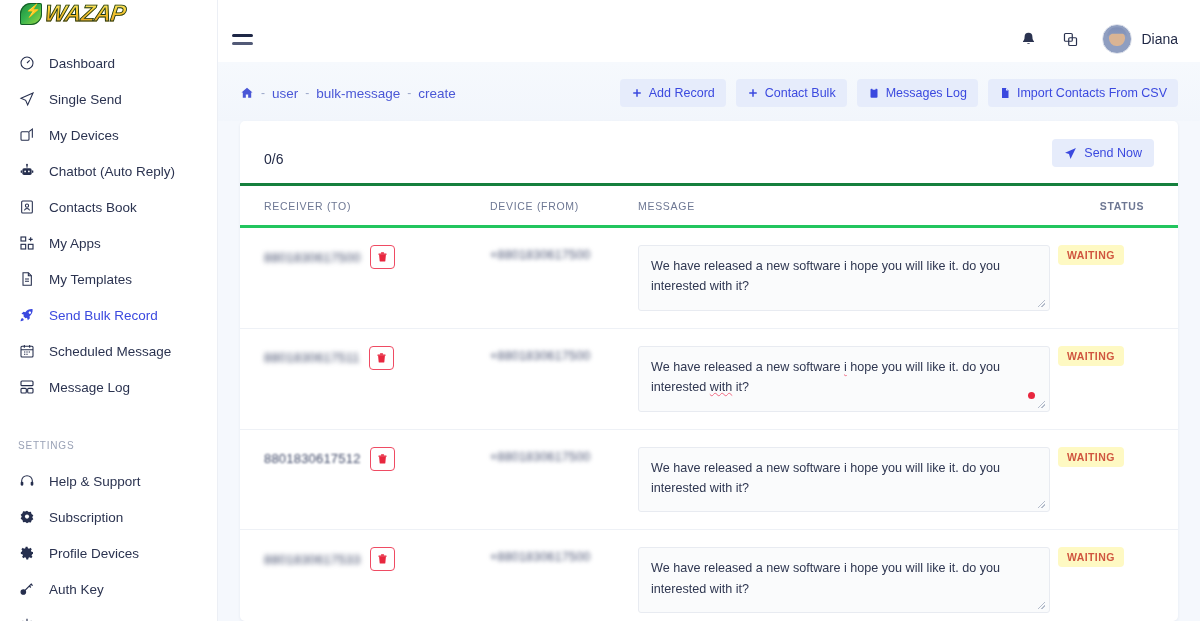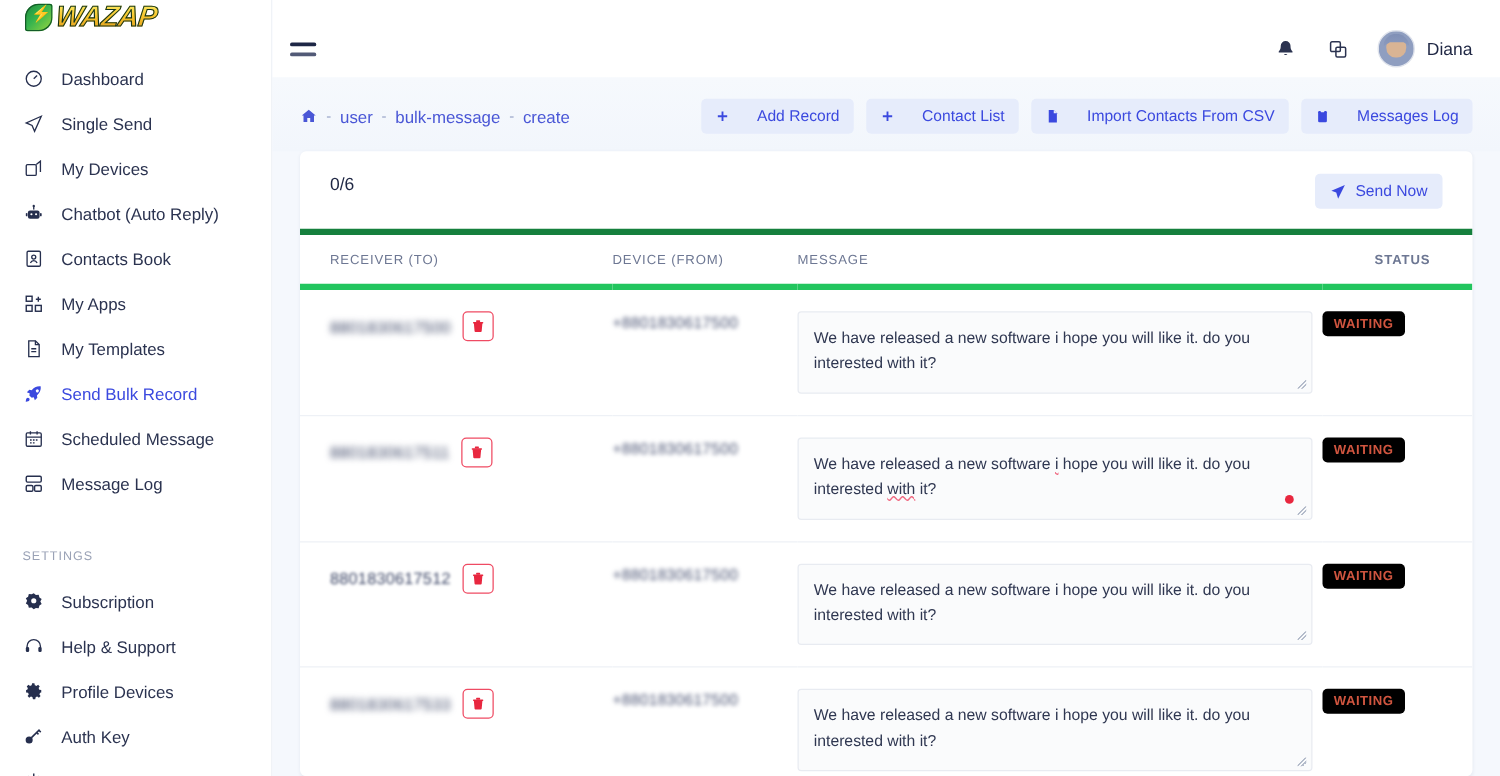--- a/index.html
+++ b/index.html
@@ -132,63 +132,63 @@
     background: linear-gradient(180deg,#f6f9fd 0%, #f2f6fc 100%);
   }
   .breadcrumb { display: flex; align-items: center; gap: 7px; font-size: 13.5px; }
   .crumb { color: #4a57d6; cursor: pointer; white-space: nowrap; }
   .crumb.home { display: inline-flex; align-items: center; color: #4a57d6; }
   .crumb.home svg { width: 14px; height: 14px; display: block; }
   .crumb-sep { color: #9aa6c9; font-size: 12px; }
   .crumb-spacer { flex: 1; }
   .crumb-actions { display: flex; align-items: center; gap: 10px; }
   .btn-soft {
-    display: inline-flex; align-items: center; gap: 22px;
+    display: inline-flex; align-items: center; gap: 6px;
     background: #e6ecfb; color: #3b49df;
     border: none; border-radius: 4px;
     font-size: 12.5px; font-weight: 500;
     padding: 7px 11px; cursor: pointer;
     font-family: "Liberation Sans", sans-serif;
     white-space: nowrap;
   }
   .btn-soft .gi { font-size: 13px; line-height: 1; display:inline-flex; }
   .btn-soft svg { width: 12px; height: 12px; display: block; }
 
   
   .card-wrap { padding: 0 22px; flex: 1; min-height: 0; }
   .card {
     background: #ffffff; border-radius: 5px;
     box-shadow: 0 1px 3px rgba(30,40,80,.07);
     height: 100%;
     display: flex; flex-direction: column;
     overflow: hidden;
   }
   .card-head {
-    display: flex; align-items: flex-start;
+    display: flex; align-items: flex-end;
     padding: 18px 24px 16px 24px;
-    border-bottom: 5px solid #15803d;
+    border-bottom: 3px solid #15803d;
   }
   .counter { font-size: 14px; color: #1f2744; font-weight: 500; }
   .card-head-spacer { flex: 1; }
   .send-now {
     display: inline-flex; align-items: center; gap: 7px;
     background: #e6ecfb; color: #3b49df;
     border: none; border-radius: 4px;
     font-size: 12.5px; font-weight: 500;
     padding: 7px 12px; cursor: pointer;
     font-family: "Liberation Sans", sans-serif;
   }
   .send-now svg { width: 13px; height: 13px; display: block; }
 
   table.grid { width: 100%; border-collapse: collapse; table-layout: fixed; }
   table.grid th {
     text-align: left; font-size: 10.5px; letter-spacing: .7px;
     color: #6d7793; font-weight: 500; text-transform: uppercase;
     padding: 14px 0 13px 0;
-    border-bottom: 5px solid #22c55e;
+    border-bottom: 3px solid #22c55e;
     background: #fff;
   }
   table.grid th.c1 { padding-left: 24px; }
   table.grid th.c4 { text-align: center; padding-left: 8px; font-weight: bold;}
   table.grid td {
     padding: 17px 0 17px 0;
     border-bottom: 1px solid #eef1f6;
     vertical-align: top;
   }
   table.grid td.c1 { padding-left: 24px; }
@@ -241,21 +241,21 @@
       linear-gradient(135deg, transparent 0 68%, #b4bccb 68% 80%, transparent 80% 100%);
   }
   .spell { text-decoration: underline; text-decoration-style: wavy;
            text-decoration-color: #f06a82; text-decoration-thickness: 1px; }
   .red-dot {
     position: absolute; right: 14px; bottom: 12px;
     width: 7px; height: 7px; border-radius: 50%; background: #e8273f;
   }
   .badge {
     display: inline-block;
-    background: #000000; color: #d0553f;
+    background: #fef9c3; color: #d0553f;
     font-size: 10.5px; font-weight: 600; letter-spacing: .4px;
     padding: 4px 9px; border-radius: 4px;
   }
   td.c4 { padding-left: 8px; }
   .tbl-scroll { overflow: hidden; flex: 1; }
 </style>
 </head>
 <body>
 
 <div class="app">
@@ -370,36 +370,36 @@
         <span class="nav-label">Message Log</span>
       </div>
     </nav>
 
     <div class="divider"></div>
     <div class="section-title">SETTINGS</div>
 
     <nav class="nav" style="padding-top:0">
       <div class="nav-item" style="margin-bottom:9px">
         <span class="ico">
-          <svg viewBox="0 0 24 24" fill="currentColor">
-              <path d="M12 2.5l2.6 2.1 3.3-.4.9 3.2 2.7 2-1.6 2.9 1.6 2.9-2.7 2-.9 3.2-3.3-.4L12 21.5l-2.6-2.1-3.3.4-.9-3.2-2.7-2L4.1 11.4 2.5 8.5l2.7-2 .9-3.2 3.3.4z"></path>
-              <circle cx="12" cy="11.4" r="3.1" fill="#fff"></circle>
-            </svg>
-        </span>
-        <span class="nav-label">Subscription</span>
-      </div>
-      <div class="nav-item" style="margin-bottom:9px">
-        <span class="ico">
           <svg viewBox="0 0 24 24" fill="none" stroke="currentColor" stroke-width="1.6">
               <path d="M4 14v-2a8 8 0 0 1 16 0v2"></path>
               <rect x="2.5" y="13" width="4" height="6" rx="1.6" fill="currentColor" stroke="none"></rect>
               <rect x="17.5" y="13" width="4" height="6" rx="1.6" fill="currentColor" stroke="none"></rect>
             </svg>
         </span>
         <span class="nav-label">Help &amp; Support</span>
+      </div>
+      <div class="nav-item" style="margin-bottom:9px">
+        <span class="ico">
+          <svg viewBox="0 0 24 24" fill="currentColor">
+              <path d="M12 2.5l2.6 2.1 3.3-.4.9 3.2 2.7 2-1.6 2.9 1.6 2.9-2.7 2-.9 3.2-3.3-.4L12 21.5l-2.6-2.1-3.3.4-.9-3.2-2.7-2L4.1 11.4 2.5 8.5l2.7-2 .9-3.2 3.3.4z"></path>
+              <circle cx="12" cy="11.4" r="3.1" fill="#fff"></circle>
+            </svg>
+        </span>
+        <span class="nav-label">Subscription</span>
       </div>
       <div class="nav-item" style="margin-bottom:9px">
         <span class="ico">
           <svg viewBox="0 0 24 24" fill="currentColor">
               <path d="M12 8.2A3.8 3.8 0 1 0 12 15.8 3.8 3.8 0 0 0 12 8.2zm9 5.2v-2.8l-2.4-.5a6.9 6.9 0 0 0-.8-1.9l1.4-2-2-2-2 1.4a6.9 6.9 0 0 0-1.9-.8L12.8 2.5h-2.8l-.5 2.4a6.9 6.9 0 0 0-1.9.8l-2-1.4-2 2 1.4 2a6.9 6.9 0 0 0-.8 1.9L2.8 10.6v2.8l2.4.5c.2.7.5 1.3.8 1.9l-1.4 2 2 2 2-1.4c.6.3 1.2.6 1.9.8l.5 2.4h2.8l.5-2.4c.7-.2 1.3-.5 1.9-.8l2 1.4 2-2-1.4-2c.3-.6.6-1.2.8-1.9z"></path>
             </svg>
         </span>
         <span class="nav-label">Profile Devices</span>
       </div>
       <div class="nav-item" style="margin-bottom:9px">
@@ -474,39 +474,39 @@
               </svg>
           </span>
           <span>Add Record</span>
         </button>
         <button class="btn-soft">
           <span class="gi">
             <svg viewBox="0 0 24 24" fill="none" stroke="currentColor" stroke-width="3">
                 <path d="M12 4.5v15M4.5 12h15"></path>
               </svg>
           </span>
-          <span>Contact List</span>
+          <span>Contact Bulk</span>
+        </button>
+        <button class="btn-soft">
+          <span class="gi">
+            <svg viewBox="0 0 24 24" fill="currentColor">
+                <rect x="5" y="3.5" width="14" height="18" rx="2"></rect>
+                <rect x="9" y="1.5" width="6" height="4" rx="1.2" fill="#e6ecfb"></rect>
+              </svg>
+          </span>
+          <span>Messages Log</span>
         </button>
         <button class="btn-soft">
           <span class="gi">
             <svg viewBox="0 0 24 24" fill="currentColor">
                 <path d="M6 2h8l5 5v15H6z"></path>
                 <path d="M14 2v5h5" fill="#e6ecfb"></path>
               </svg>
           </span>
           <span>Import Contacts From CSV</span>
-        </button>
-        <button class="btn-soft">
-          <span class="gi">
-            <svg viewBox="0 0 24 24" fill="currentColor">
-                <rect x="5" y="3.5" width="14" height="18" rx="2"></rect>
-                <rect x="9" y="1.5" width="6" height="4" rx="1.2" fill="#e6ecfb"></rect>
-              </svg>
-          </span>
-          <span>Messages Log</span>
         </button>
       </div>
     </div>
 
     <div class="card-wrap">
       <div class="card">
 
         <div class="card-head">
           <span class="counter">0/6</span>
           <span class="card-head-spacer"></span>

